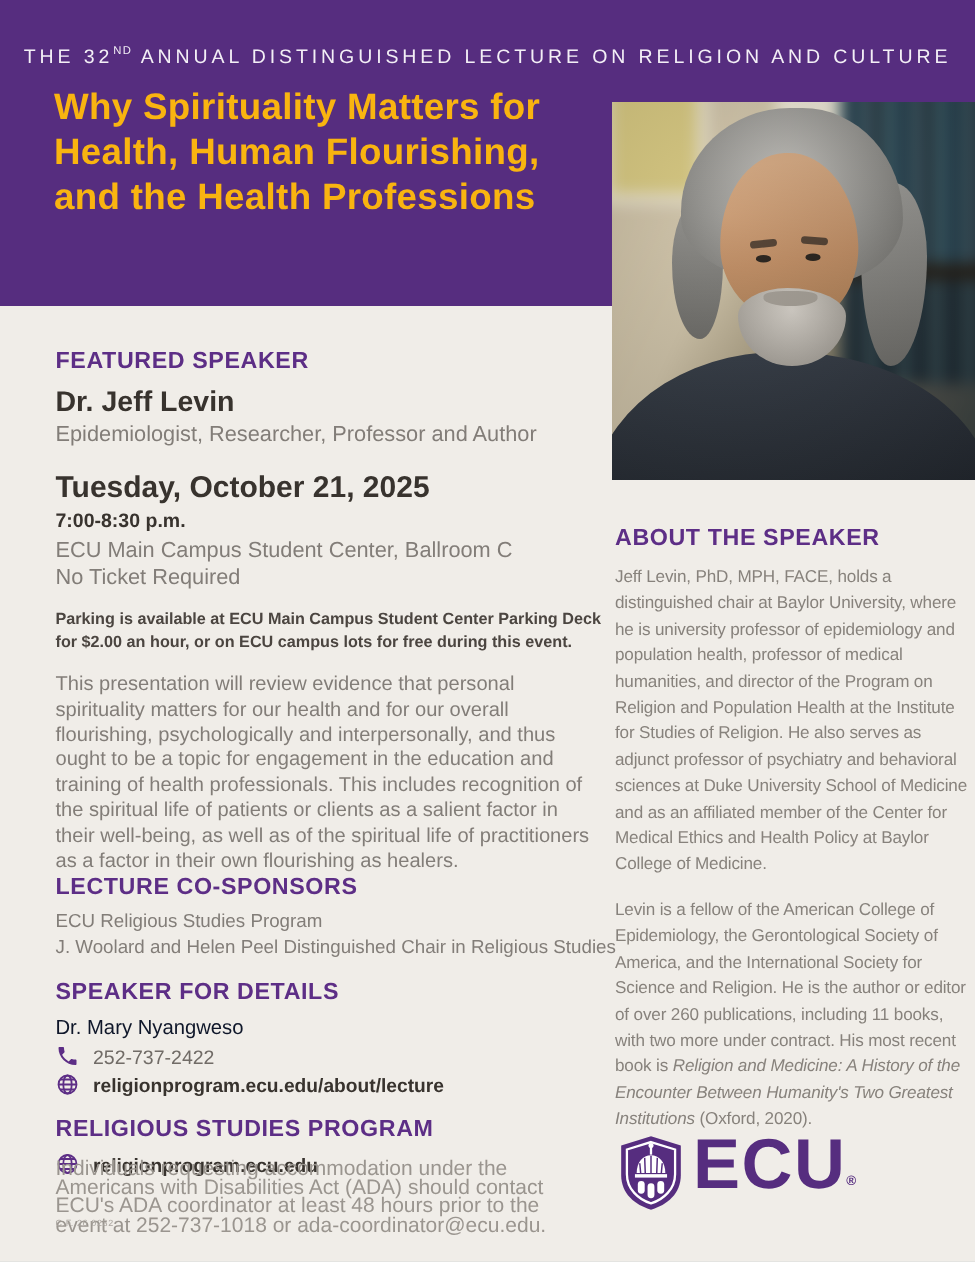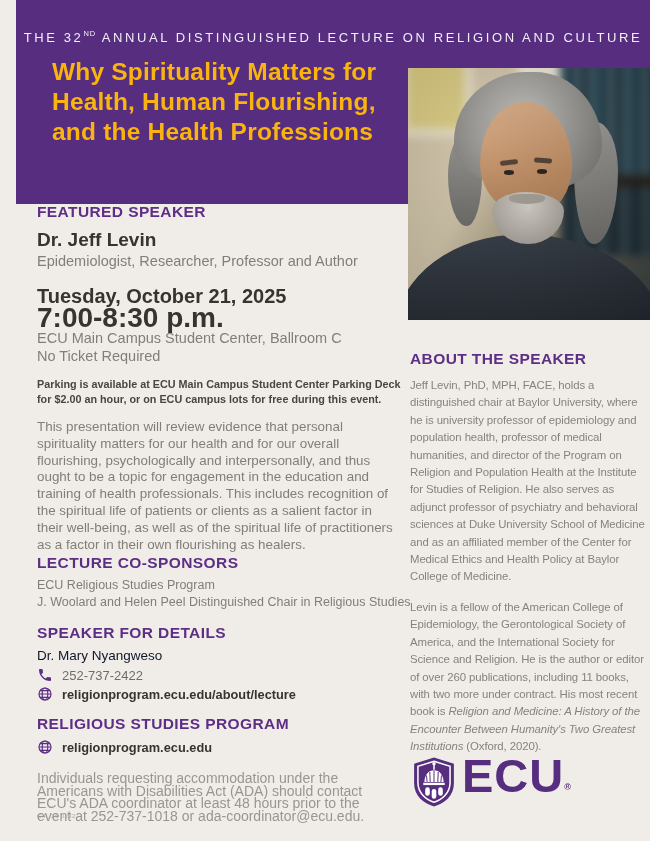--- a/index.html
+++ b/index.html
@@ -3,21 +3,21 @@
 <meta charset="utf-8">
 <style>
   html,body { margin:0; padding:0; background:#dcdcdc; }
   .page {
     position:relative; width:650px; height:841px; margin:0 auto;
     background:#f0ede8;
     font-family:"Liberation Sans", sans-serif;
     overflow:hidden;
   }
   
-  .hero { position:absolute; top:0; left:16px; right:0; height:204px; background:#562d7f; }
+  .hero { position:absolute; top:0; left:0; right:0; height:204px; background:#562d7f; }
   .banner {
     position:absolute; top:29px; left:0; right:0; text-align:center;
     color:#f3eff6; font-size:13px; letter-spacing:2.6px; font-weight:400; white-space:nowrap;
   }
   .banner sup { font-size:7.5px; letter-spacing:1px; vertical-align:6px; }
   .hero-title { position:absolute; left:36px; top:57px; color:#f9b410; font-weight:bold; }
   .hero-title .t1 { font-size:28px; letter-spacing:.5px; line-height:32px; }
   .hero-title .t2 { font-size:24.5px; line-height:30px; letter-spacing:.2px; }
 
   
@@ -47,25 +47,25 @@
   .ph-eyeL { left:96px; top:102px; width:10px; height:4.5px; background:#241e18; border-radius:50%; }
   .ph-eyeR { left:129px; top:101px; width:10px; height:4.5px; background:#241e18; border-radius:50%; }
   .ph-must { left:101px; top:126px; width:36px; height:10px; background:#a29c93; border-radius:40% 40% 55% 55%; }
   .ph-beard { left:84px; top:124px; width:72px; height:52px; background:radial-gradient(circle at 50% 28%,#d4cfc7,#a8a39b 72%); border-radius:46% 54% 50% 50%/36% 36% 64% 64%; }
   .ph-vign { inset:0; background:radial-gradient(circle at 32% 30%,rgba(255,255,255,.05),rgba(0,0,0,.18)); }
 
   
   .sec { margin:0; color:#5d2e86; font-size:15.5px; font-weight:bold; letter-spacing:.4px; line-height:19px; }
 
   
-  .left-col { position:absolute; left:37px; top:202px; width:380px; }
+  .left-col { position:absolute; left:37px; top:231px; width:380px; }
   .sp-name { font-size:19px; font-weight:bold; color:#38332e; line-height:23px; margin-top:7px; }
   .sp-role { font-size:14.5px; color:#827d78; line-height:18px; margin-top:1px; }
   .sp-date { font-size:20px; font-weight:bold; color:#38332e; line-height:22px; margin-top:15px; }
-  .sp-time { font-size:28px; font-weight:bold; color:#38332e; line-height:22px; }
+  .sp-time { font-size:13px; font-weight:bold; color:#38332e; line-height:22px; }
   .sp-loc, .sp-ticket { font-size:14.5px; color:#827d78; line-height:18px; }
   .parking { margin-top:12px; font-size:10.8px; font-weight:bold; color:#4b4540; line-height:14.5px; }
   .desc { margin-top:13px; width:364px; font-size:13.4px; color:#827d78; line-height:16.8px; }
   .cosponsors { }
   .sponsor { font-size:12.5px; color:#827d78; line-height:16.5px; }
   .sponsor:first-of-type { margin-top:5px; }
   .contact { margin-top:13px; }
   .contact-name { font-size:13.5px; color:#0f172a; line-height:17px; margin-top:5px; }
   .icon-row { display:flex; align-items:center; gap:9px; margin-top:3px; }
   .icon-row svg { width:16px; height:16px; flex:0 0 auto; }

